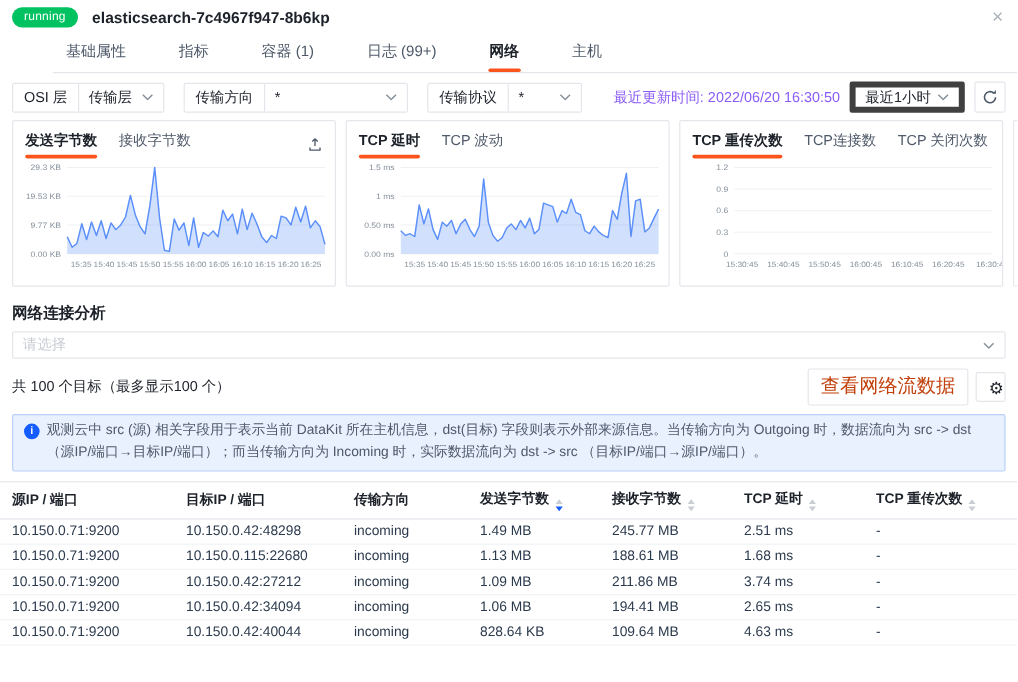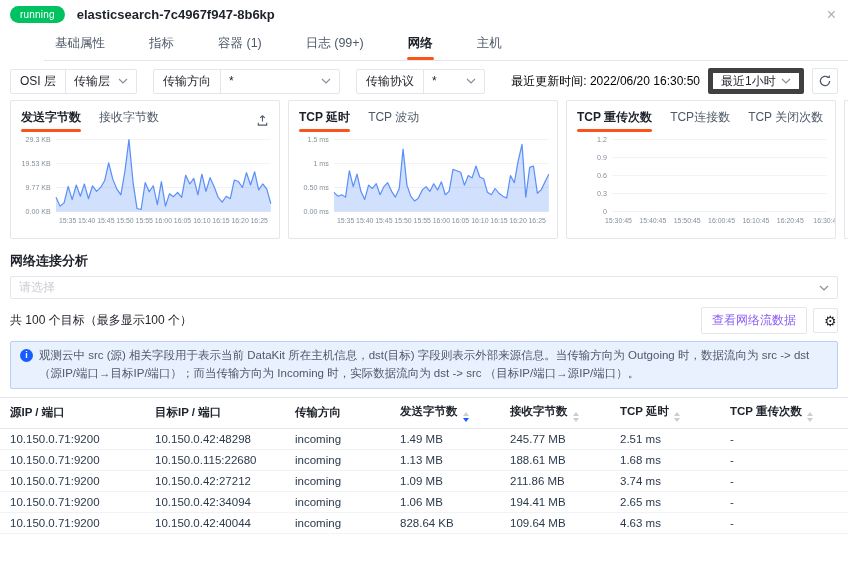--- a/index.html
+++ b/index.html
@@ -23,21 +23,21 @@
   .tab.active::after { content:""; position:absolute; left:0; right:0; bottom:0; height:3px; background:#fa541c; border-radius:2px; }
 
   
   .filters { display:flex; align-items:center; padding:7px 10px 6px; gap:16px; }
   .fgroup { display:inline-flex; align-items:center; border:1px solid #e5e6eb; border-radius:2px; height:25px; background:#fff; }
   .flabel { padding:0 9px; border-right:1px solid #e5e6eb; height:100%; display:flex; align-items:center; color:#1d2129; }
   .fval { padding:0 8px; display:flex; align-items:center; gap:8px; justify-content:space-between; color:#1d2129; }
   .fval.wide { width:118px; } .fval.mid { width:60px; }
   .chev { width:10px; height:6px; color:#86909c; flex:none; }
   .f-right { margin-left:auto; display:flex; align-items:center; gap:8px; }
-  .upd { color:#000000; }
+  .upd { color:#8b5cf6; }
   .timesel { display:inline-flex; align-items:center; justify-content:space-between; border:5px solid #404040; border-radius:2px; height:26px; width:96px; padding:0 8px; }
   .iconbtn { width:26px; height:26px; border:1px solid #e5e6eb; border-radius:2px; background:#fff; display:flex; align-items:center; justify-content:center; cursor:pointer; }
 
   
   .stats { margin:3px 10px 10px; border:1px solid #e5e6eb; border-radius:2px; display:flex; }
   .stat { flex:1; text-align:center; padding:8px 4px; white-space:nowrap; }
   .stat + .stat { border-left:1px solid #f0f1f3; }
   .stat .lb { color:#4e5969; } .stat .vl { color:#1d2129; margin-left:6px; }
 
   
@@ -50,21 +50,21 @@
   .export { margin-left:auto; color:#4e5969; cursor:pointer; display:flex; }
   .chart { display:block; width:100%; height:106px; }
   .sliver { width:6px; border-right:none; border-radius:2px 0 0 2px; }
 
   
   .sec-title { font-size:13px; font-weight:bold; padding:13px 10px 6px; }
   .bigselect { margin:0 10px; height:23px; border:1px solid #e5e6eb; border-radius:2px; display:flex; align-items:center; justify-content:space-between; padding:0 8px; color:#c9cdd4; }
   .count-row { display:flex; align-items:center; padding:8px 10px 7px; }
   .count-txt { color:#1d2129; }
   .count-actions { margin-left:auto; display:flex; gap:6px; align-items:center; }
-  .btn { border:1px solid #e5e6eb; border-radius:2px; background:#fff; padding:4px 10px; font-size:12px; color:#8b5cf6; cursor:pointer; }
+  .btn { border:1px solid #e5e6eb; border-radius:2px; background:#fff; padding:4px 10px; font-size:16px; color:#c2410c; cursor:pointer; }
   .gearbtn { width:25px; height:25px; font-size:14px; color:#1d2129; }
 
   
   .banner { margin:0 10px; background:#e9f1ff; border:1px solid #bad0f8; border-radius:2px; padding:5px 10px 5px 28px; color:#4e5969; line-height:1.55; position:relative; font-size:11.5px; }
   .info-ic { position:absolute; left:9px; top:7px; width:13px; height:13px; background:#165dff; color:#fff; border-radius:50%; font-size:9px; font-weight:bold; display:flex; align-items:center; justify-content:center; font-style:normal; }
 
   
   table { width:100%; border-collapse:collapse; margin-top:8px; table-layout:fixed; }
   thead th { text-align:left; font-size:11.5px; font-weight:bold; color:#1d2129; padding:6px 8px 6px 10px; border-top:1px solid #e5e6eb; border-bottom:1px solid #e5e6eb; white-space:nowrap; }
   tbody td { font-size:11.5px; color:#2b3a4d; padding:4px 8px 4px 10px; border-bottom:1px solid #f2f3f5; white-space:nowrap; overflow:hidden; }

